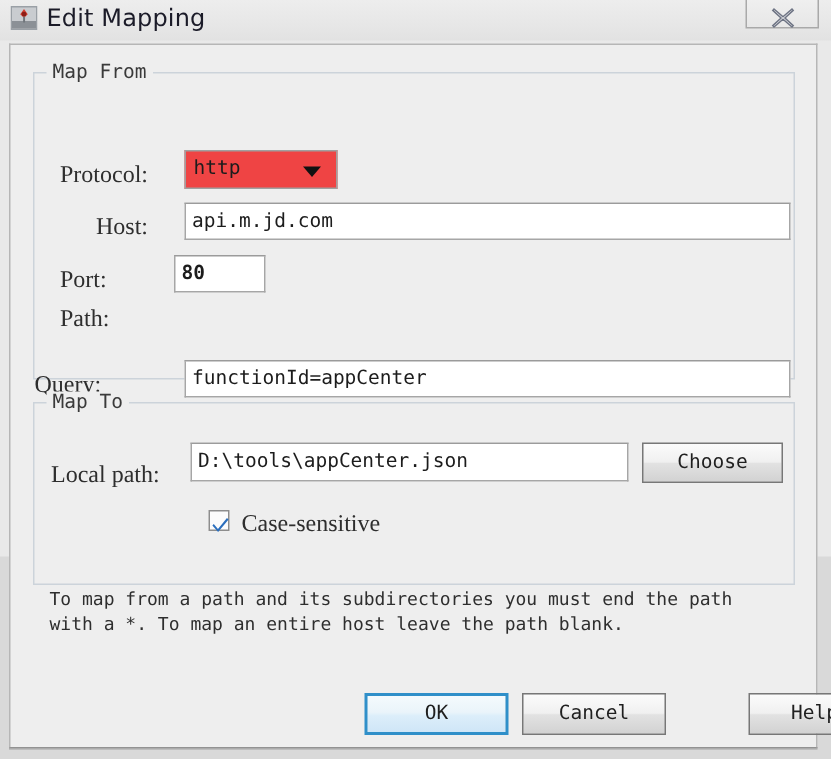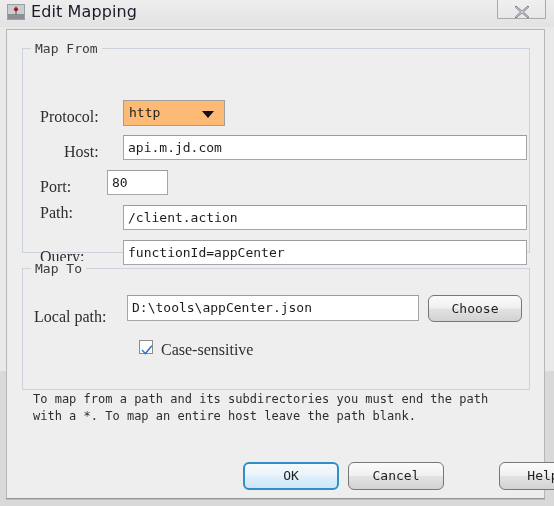--- a/index.html
+++ b/index.html
@@ -118,21 +118,21 @@
     font-family: "DejaVu Sans Mono", "Liberation Mono", monospace;
     font-size: 13px;
     color: #1c1c1c;
     padding: 0 4px;
     line-height: 23px;
     white-space: nowrap;
     overflow: hidden;
   }
   .combo {
     position: absolute;
-    background: #fdba74;
+    background: #ef4444;
     border: 1px solid #a0a0a0;
     box-sizing: border-box;
   }
   .combo-text {
     position: absolute;
     left: 5px; top: 0;
     line-height: 24px;
     font-family: "DejaVu Sans Mono", "Liberation Mono", monospace;
     font-size: 13px;
     color: #1c1c1c;
@@ -144,21 +144,21 @@
     border-left: 6px solid transparent;
     border-right: 6px solid transparent;
     border-top: 7px solid #111111;
   }
 
   
   .btn {
     position: absolute;
     background: linear-gradient(to bottom, #fbfbfb 0%, #f0f0f0 48%, #e2e2e2 52%, #d2d2d2 100%);
     border: 1px solid #777777;
-    border-radius: 6px;
+    border-radius: 0;
     box-sizing: border-box;
     font-family: "DejaVu Sans Mono", "Liberation Mono", monospace;
     font-size: 13px;
     color: #1f1f1f;
     text-align: center;
     cursor: default;
   }
   .btn.default {
     border: 2px solid #2f8fc9;
     background: linear-gradient(to bottom, #f4fafd 0%, #eaf4fa 45%, #dceefa 55%, #cfe6f7 100%);
@@ -226,26 +226,25 @@
     <span class="lbl" style="left:33px; top:78px;">Protocol:</span>
     <div class="combo" style="left:116px; top:70px; width:102px; height:26px;">
       <span class="combo-text">http</span>
       <span class="combo-arrow"></span>
     </div>
 
     <span class="lbl" style="left:33px; top:113px;padding-left:24px;">Host:</span>
     <div class="field" style="left:116px; top:105px; width:404px; height:25px;">api.m.jd.com</div>
 
     <span class="lbl" style="left:33px; top:148px;">Port:</span>
-    <div class="field" style="left:100px; top:140px; width:61px; height:25px;">80</div>
+    <div class="field" style="left:109px; top:140px; width:61px; height:25px;font-weight:bold;">80</div>
 
     <span class="lbl" style="left:33px; top:174px;">Path:</span>
-    <div class="field" style="left:116px; top:175px; width:404px; height:25px;">/client.action</div>
-
-    <span class="lbl" style="left:33px; top:218px;">Query:</span>
+
+    <span class="lbl" style="left:16px; top:218px;">Query:</span>
     <div class="field" style="left:116px; top:210px; width:404px; height:25px;">functionId=appCenter</div>
 
     <div class="group" id="group-to">
       <span class="group-title">Map To</span>
     </div>
 
     <span class="lbl" style="left:27px; top:278px;">Local path:</span>
     <div class="field" style="left:120px; top:265px; width:292px; height:26px;">D:\tools\appCenter.json</div>
 
     <div class="btn" style="left:421px; top:265px; width:94px; height:27px; line-height:25px;">Choose</div>

